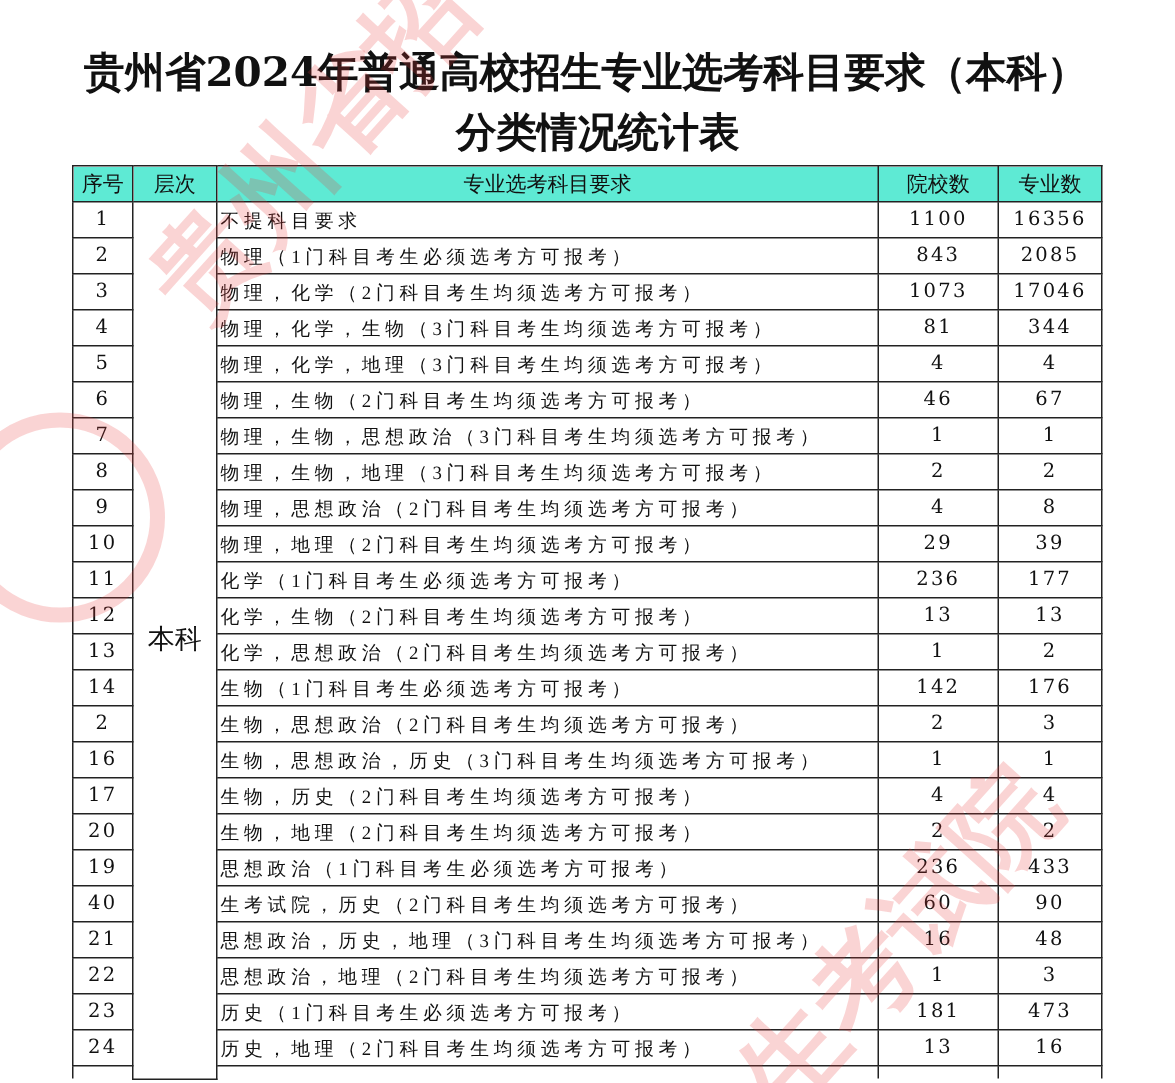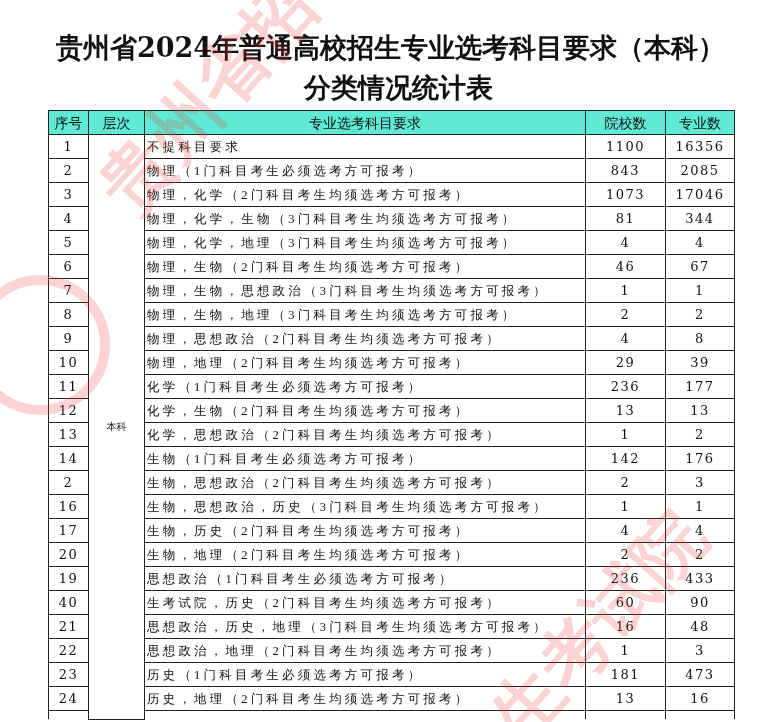--- a/index.html
+++ b/index.html
@@ -31,21 +31,21 @@
       background: #5eead4; font-weight: normal; font-size: 14px; color: #111;
     }
     table.stats td.num {
       text-align: center; font-family: "DejaVu Serif", "Liberation Serif", serif;
       letter-spacing: 1.5px; font-size: 13px;
     }
     table.stats td.req {
       text-align: left; padding-left: 2px; letter-spacing: 3.2px; font-size: 12.5px; font-family: Liberation Serif, serif;
     }
     table.stats td.level {
-      text-align: center; vertical-align: middle; font-size: 10px;
+      text-align: center; vertical-align: middle; font-size: 18px;
       border-top: 1.5px solid #222;
     }
     table.stats tr.last-partial td { height: 8px; border-bottom: none; }
     .wm {
       position: absolute; pointer-events: none; color: rgba(230, 60, 60, 0.22);
       font-weight: bold; font-family: "DejaVu Sans", sans-serif; white-space: nowrap;
     }
     .wm1 { left: 80px; top: 170px; font-size: 70px; transform: rotate(-48deg); transform-origin: left top; }
     .wm2 { left: 470px; top: 700px; font-size: 70px; transform: rotate(-48deg); transform-origin: left top; }
     .wm-logo {

